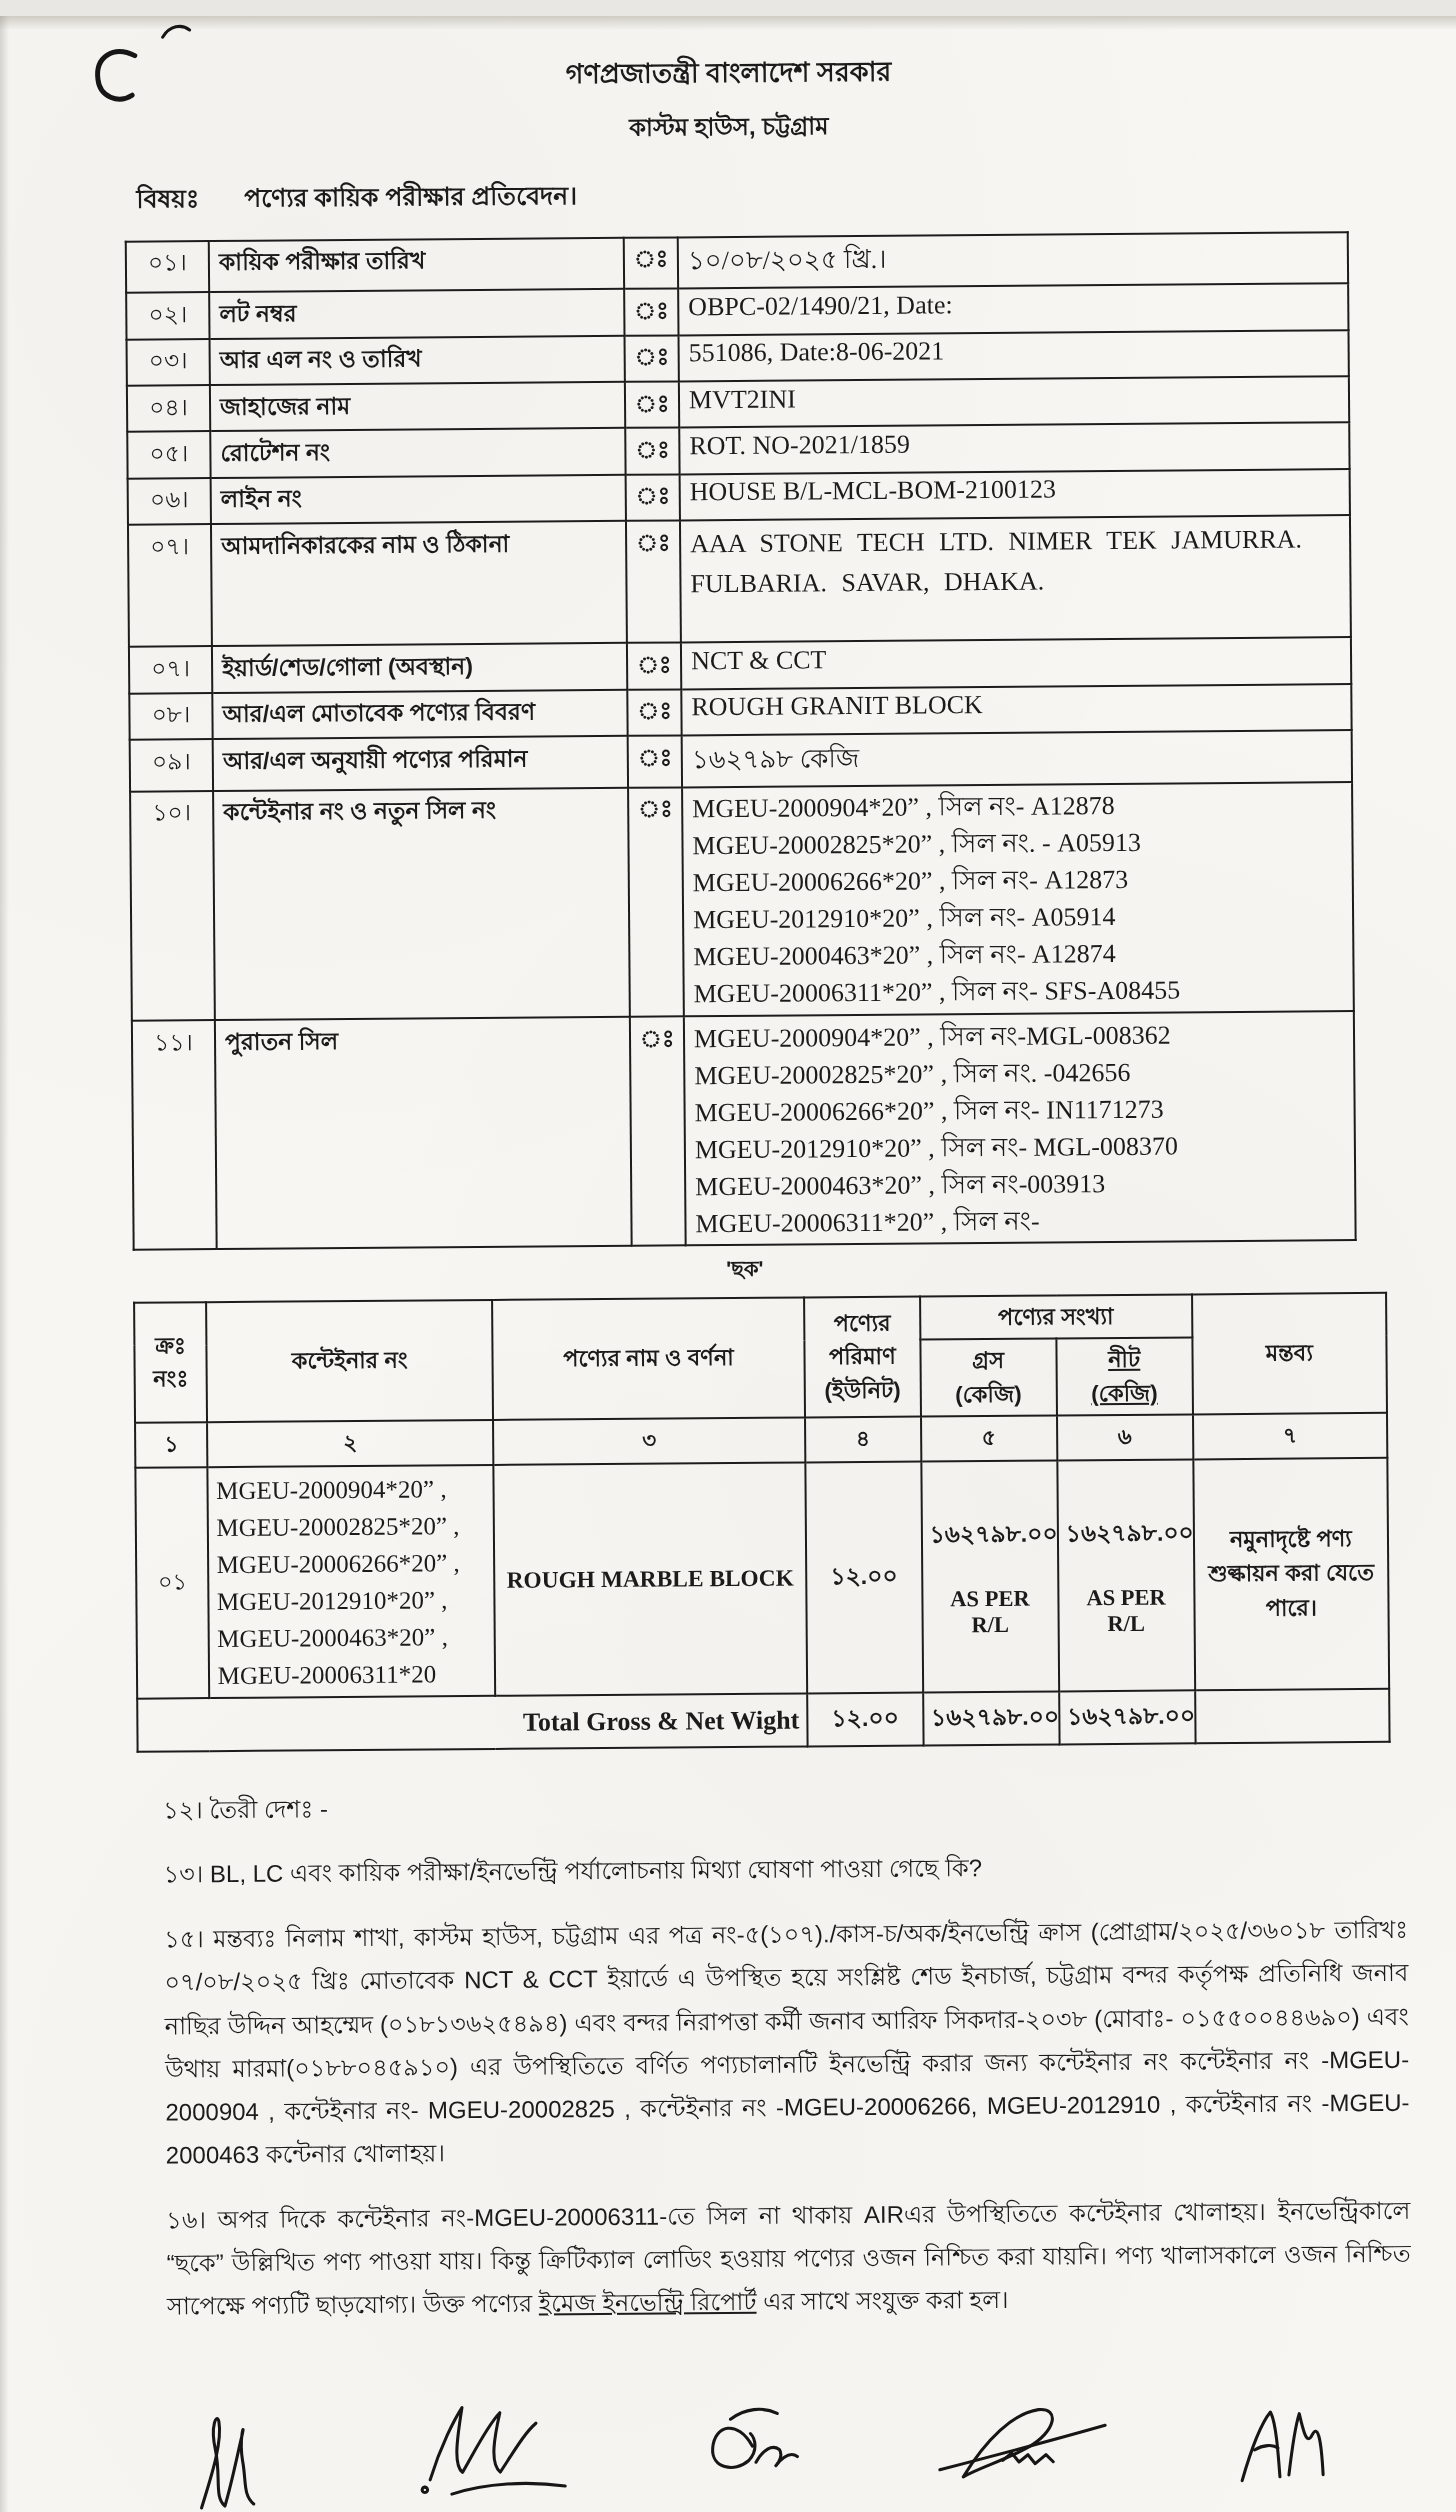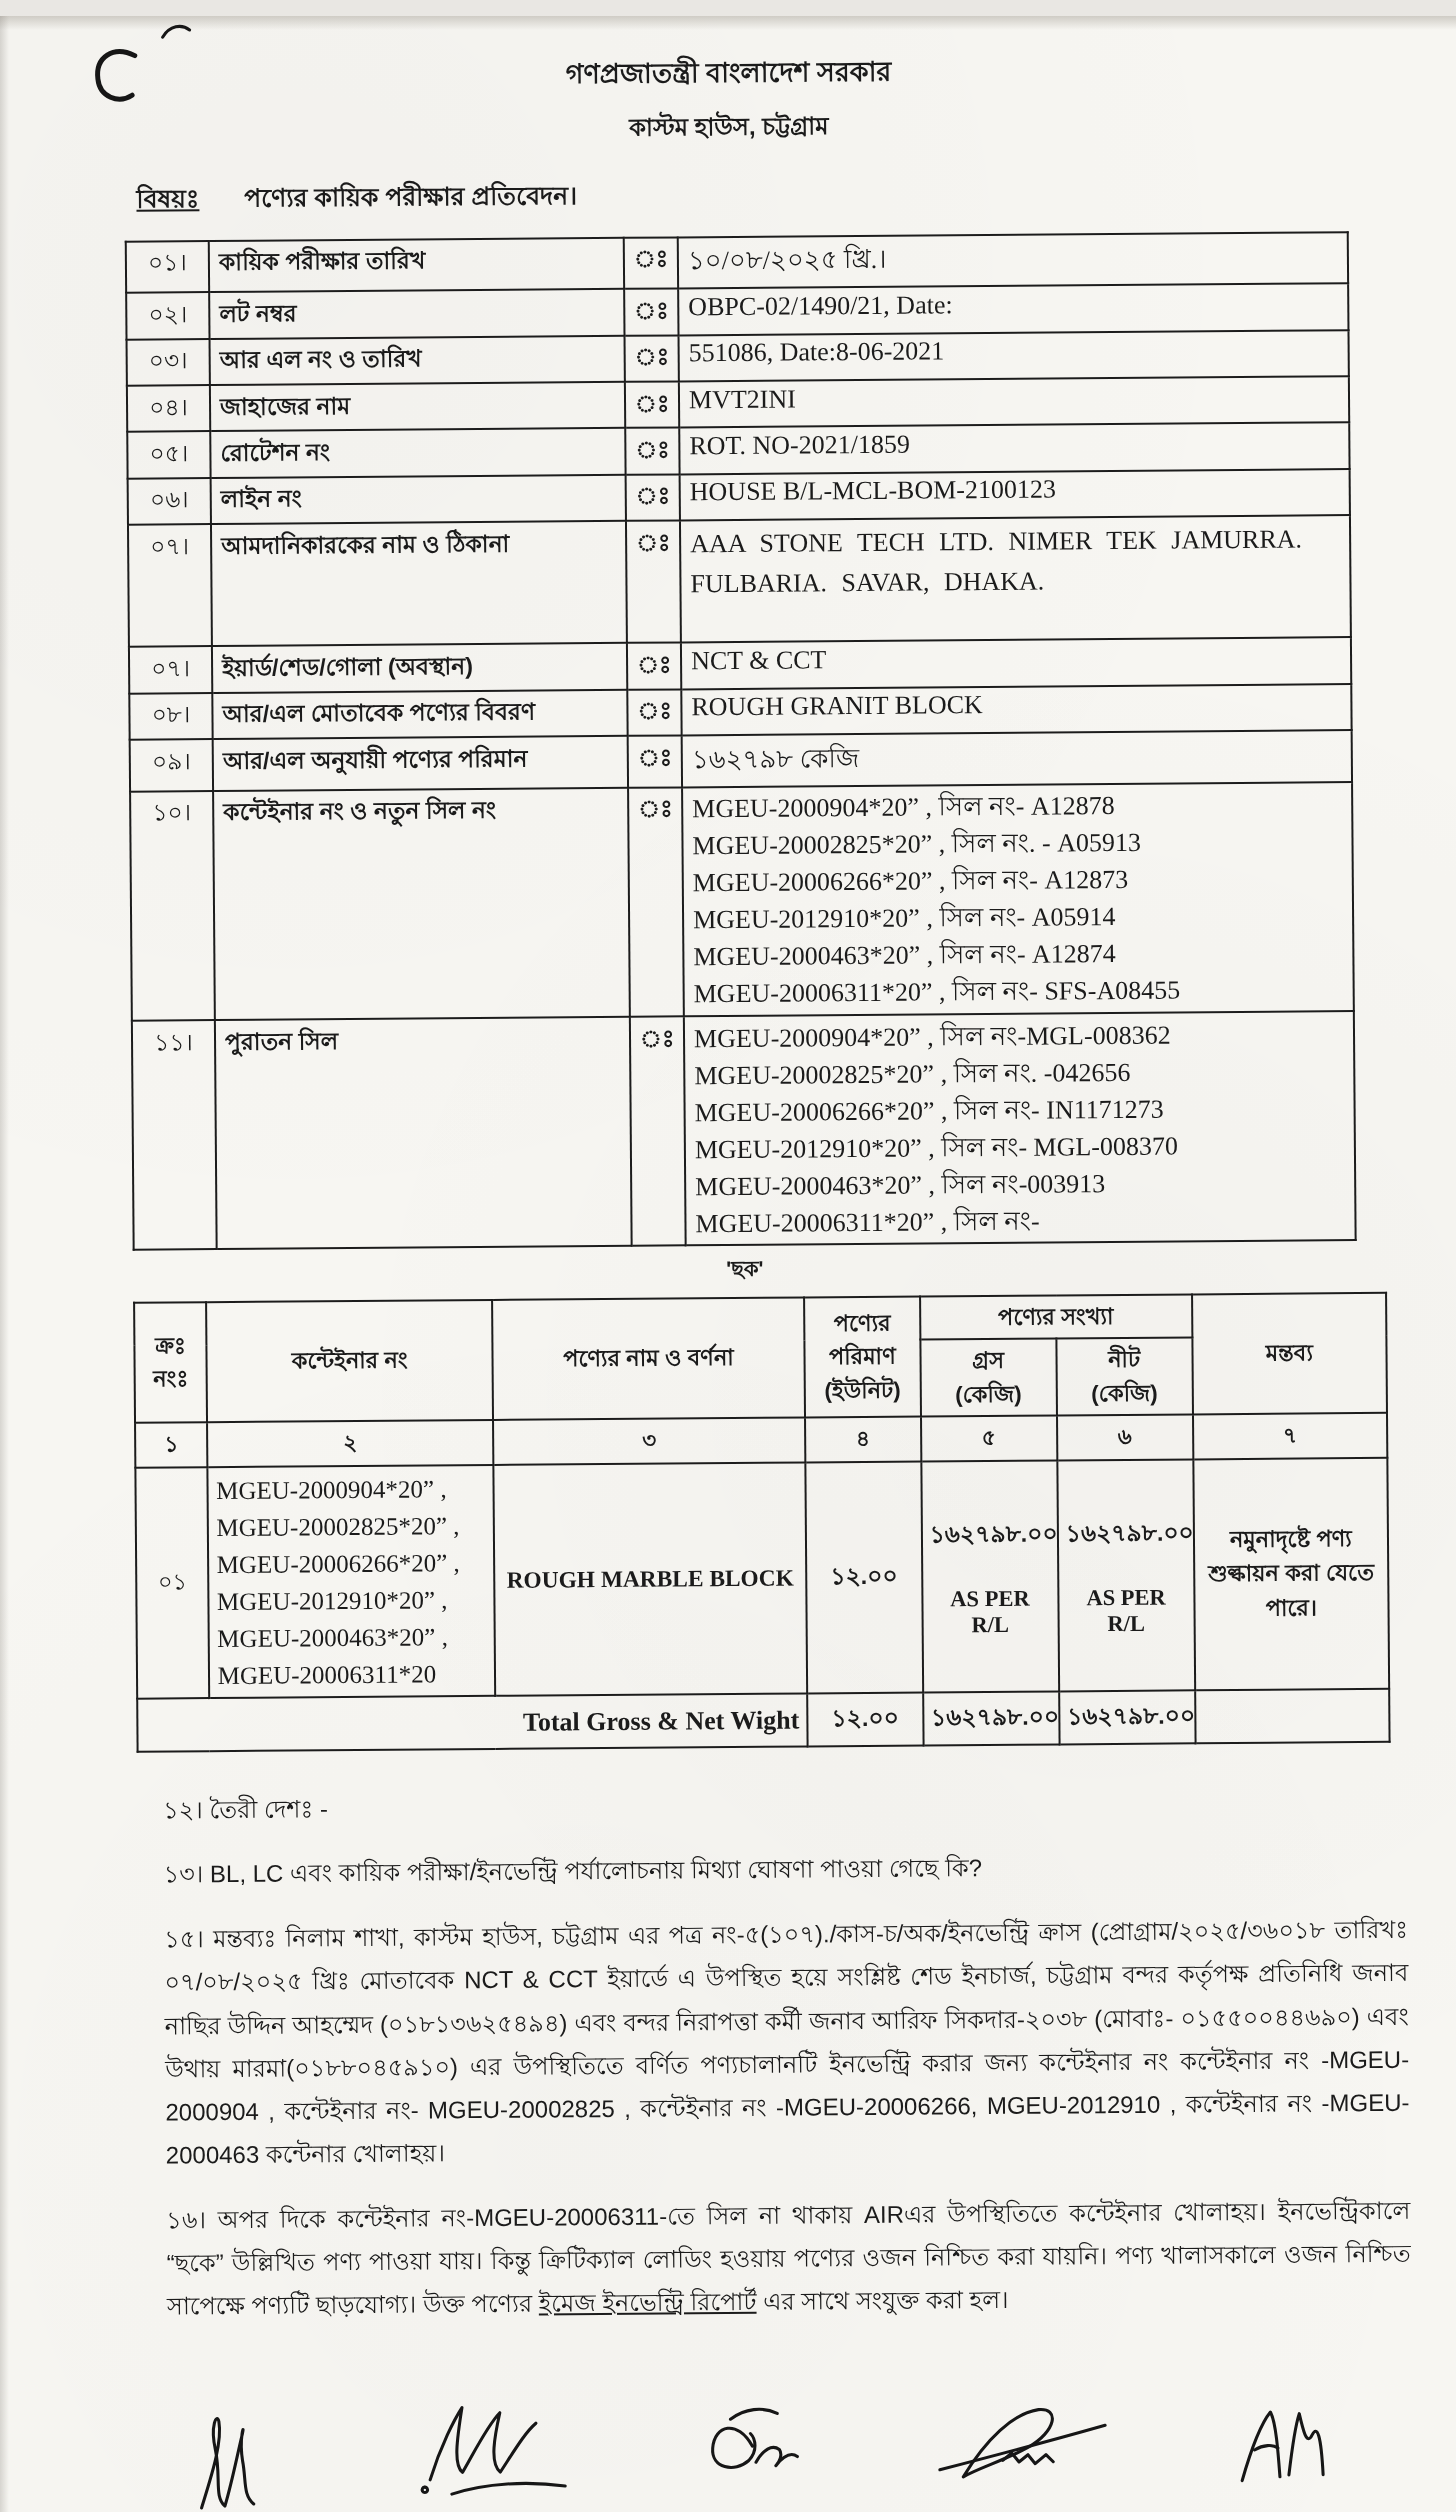--- a/index.html
+++ b/index.html
@@ -20,41 +20,41 @@
   .tilt{transform:rotate(-0.45deg);transform-origin:50% 0;}
 
   .bind-mark{position:absolute;top:27px;left:88px;}
   .fold-mark{position:absolute;top:5.4px;left:159px;}
 
   .header{text-align:center;padding-top:36px;}
   .govt{font-size:27px;font-weight:700;}
   .office{font-size:24px;font-weight:700;margin-top:10.8px;}
 
   .subject{margin:27px 0 18px 135px;font-size:25px;font-weight:700;}
-  .subject .sub-label{margin-right:38px;text-decoration:underline;}
+  .subject .sub-label{margin-right:38px;}
 
   table{border-collapse:collapse;}
   .t1{margin-left:123px;width:1224px;font-size:23.4px;table-layout:fixed;}
   .t1 td{border:2.3px solid #1c1c1c;padding:2.7px 9px;vertical-align:top;}
   .t1 .sl{width:63px;text-align:center;}
   .t1 .lbl{width:395px;font-weight:700;}
   .t1 .cln{width:34px;text-align:center;font-weight:700;}
   .t1 .val{font-family:"Liberation Serif", serif;font-size:26px;}
   .t1 tr.rshort td{height:38px;}
   .t1 tr.rtall-imp td{height:115px;}
   .t1 .val.wide{word-spacing:8px;line-height:1.55;}
   .vlines div{line-height:37px;white-space:nowrap;}
 
   .chhok{width:1224px;margin-left:123px;text-align:center;font-size:21px;font-weight:700;margin-top:7.2px;}
 
   .t2{margin-left:123px;margin-top:9px;width:1254px;font-size:22.5px;text-align:center;table-layout:fixed;}
   .t2 th,.t2 td{border:2.3px solid #1c1c1c;padding:3.6px 7.2px;vertical-align:middle;}
   .t2 th{font-weight:700;white-space:pre-line;line-height:1.5;}
   .c-sl{width:56px;} .c-cont{width:269px;} .c-name{width:296px;} .c-qty{width:99px;}
-  .c-gross{width:151px;text-align:center;} .c-net{width:133px;} .c-rem{width:178px;}
+  .c-gross{width:151px;text-align:center;} .c-net{width:133px;text-decoration:underline;} .c-rem{width:178px;}
   .t2 .numrow td{height:32px;font-weight:700;font-size:21.6px;}
   .t2 .datarow td{vertical-align:middle;}
   .cont-cell{text-align:left;padding-left:20px;font-family:"Liberation Serif", serif;font-size:25px;}
   .cont-cell div{line-height:37px;white-space:nowrap;}
   .name-cell{font-family:"Liberation Serif", serif;font-weight:700;font-size:23.4px;}
   .qty-cell,.g-cell,.n-cell{font-weight:700;font-size:23.4px;}
   .wnote{margin-top:31px;font-family:"Liberation Serif", serif;font-weight:700;font-size:22.5px;}
   .rem-cell{font-weight:700;font-size:22.5px;line-height:1.55;padding:9px;vertical-align:top;}
   .totrow td{height:43px;}
   .tot-label{font-family:"Liberation Serif", serif;font-weight:700;font-size:26px;text-align:right;padding-right:23.4px;}

